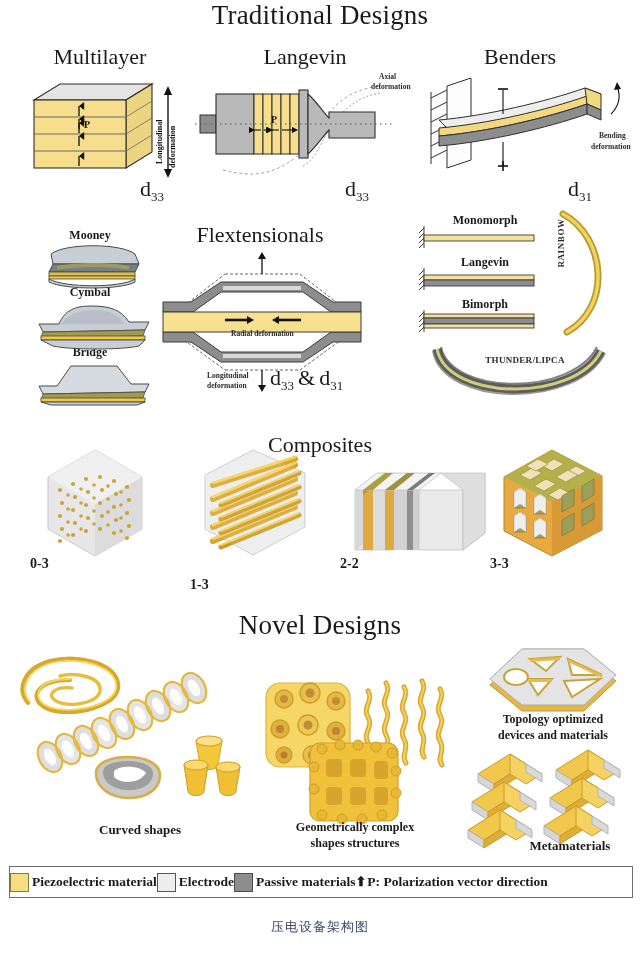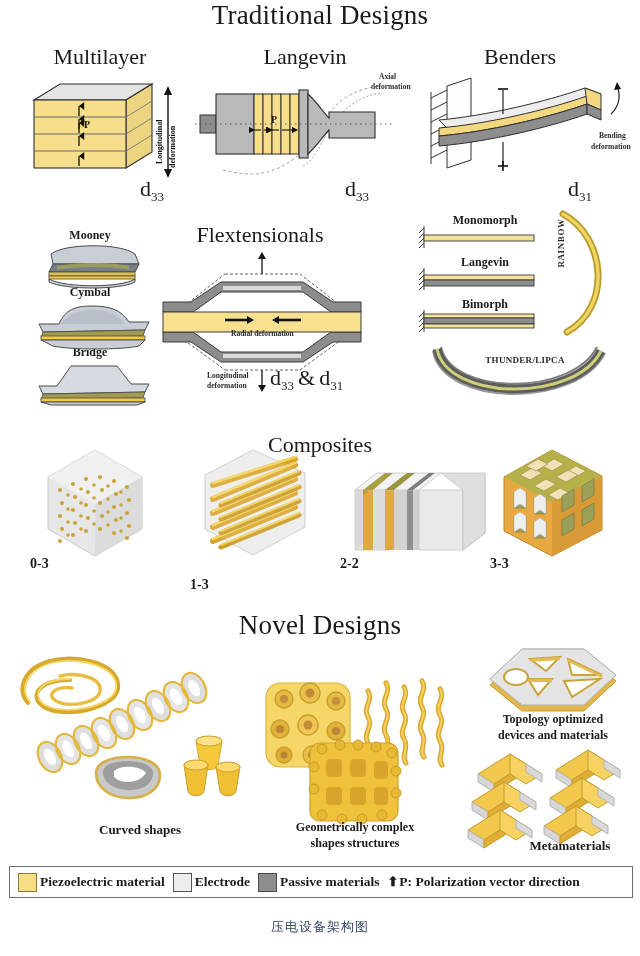--- a/index.html
+++ b/index.html
@@ -13,21 +13,21 @@
   .lbl{font-family:"Liberation Serif",serif;font-weight:700;font-size:12px;text-align:center;}
   .lbl-sm{font-family:"Liberation Serif",serif;font-weight:700;font-size:7.5px;text-align:center;line-height:1.12;color:#2b2b2b;}
   .dlab{font-family:"Liberation Serif",serif;font-size:22px;font-weight:400;}
   .dlab sub{font-size:13px;}
   .cap{font-family:"Liberation Serif",serif;font-weight:700;font-size:13px;text-align:center;line-height:1.25;}
   .cap2{font-family:"Liberation Serif",serif;font-weight:700;font-size:12px;text-align:center;line-height:1.3;}
   .compLbl{font-family:"Liberation Serif",serif;font-weight:700;font-size:14px;}
   
   .legend{position:absolute;left:9px;top:866px;width:622px;height:30px;
           border:1.5px solid #6e6e6e;background:#fff;display:flex;align-items:center;}
-  .legend .item{display:flex;align-items:center;margin-left:8px;}
+  .legend .item{display:flex;align-items:center;}
   .sw{width:17px;height:17px;border:1.5px solid #444;margin-right:3px;flex:0 0 auto;}
   .sw.piezo{background:#f7dd84;border-color:#8a7a33;}
   .sw.elec{background:#ededed;border-color:#555;}
   .sw.pass{background:#8d8d8d;border-color:#4a4a4a;}
   .legtxt{font-family:"Liberation Serif",serif;font-weight:700;font-size:13.5px;white-space:nowrap;}
   .arrowglyph{font-size:13px;font-weight:700;margin-right:1px;}
   .zhcap{position:absolute;left:0;top:918px;width:640px;text-align:center;
          font-family:"Liberation Sans",sans-serif;font-size:13px;color:#3a4a6b;letter-spacing:1px;}
   svg{display:block;overflow:visible;}
 </style>

